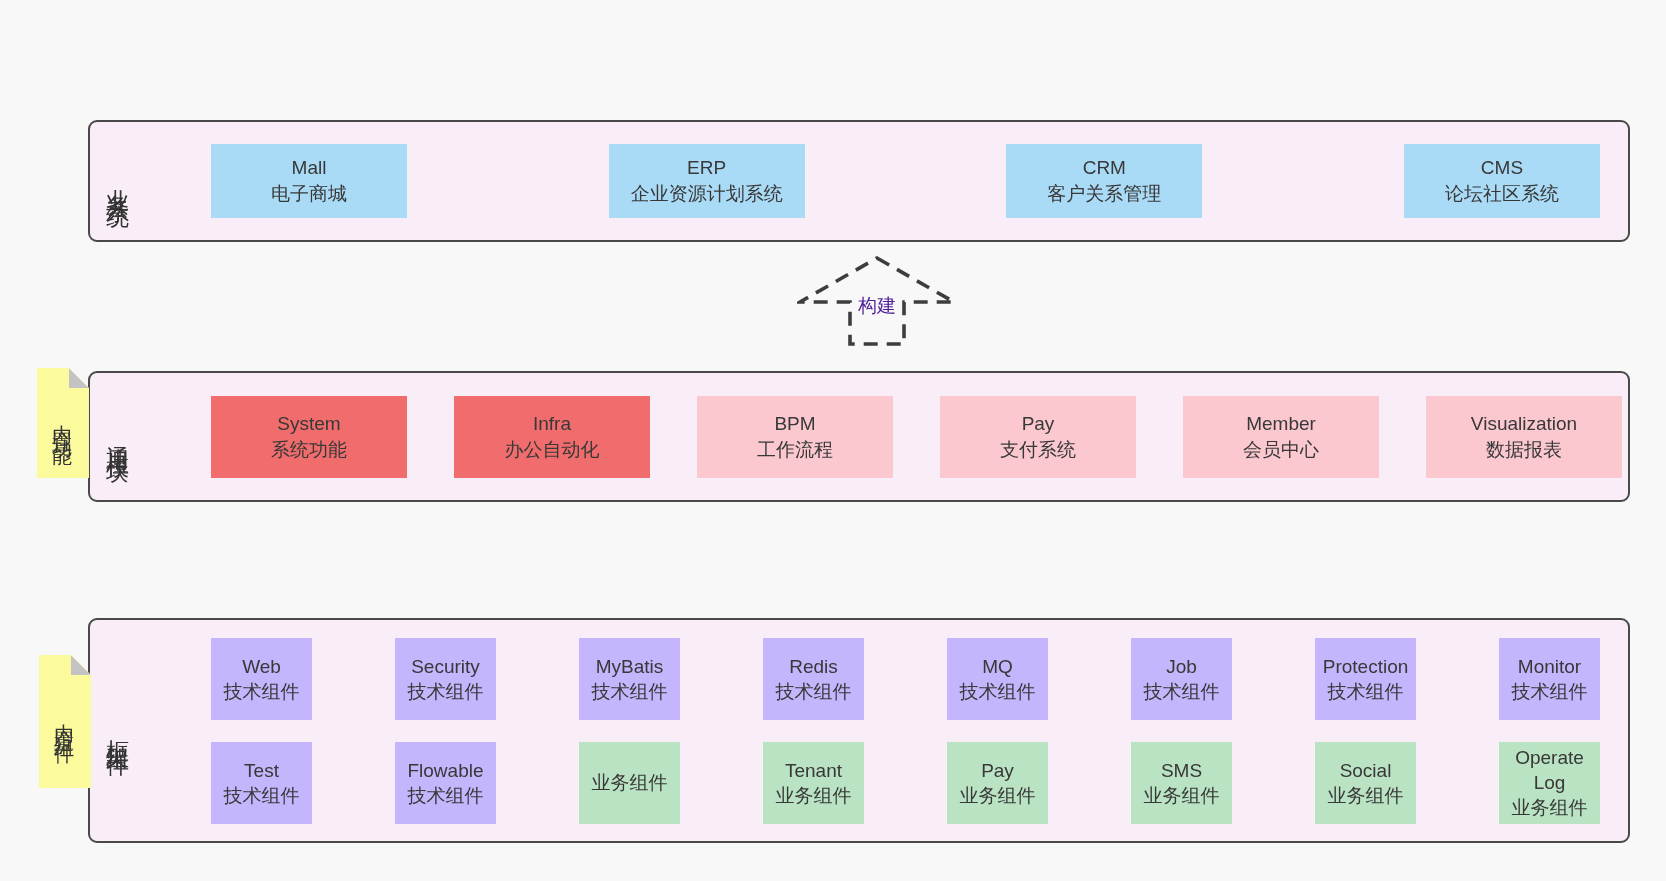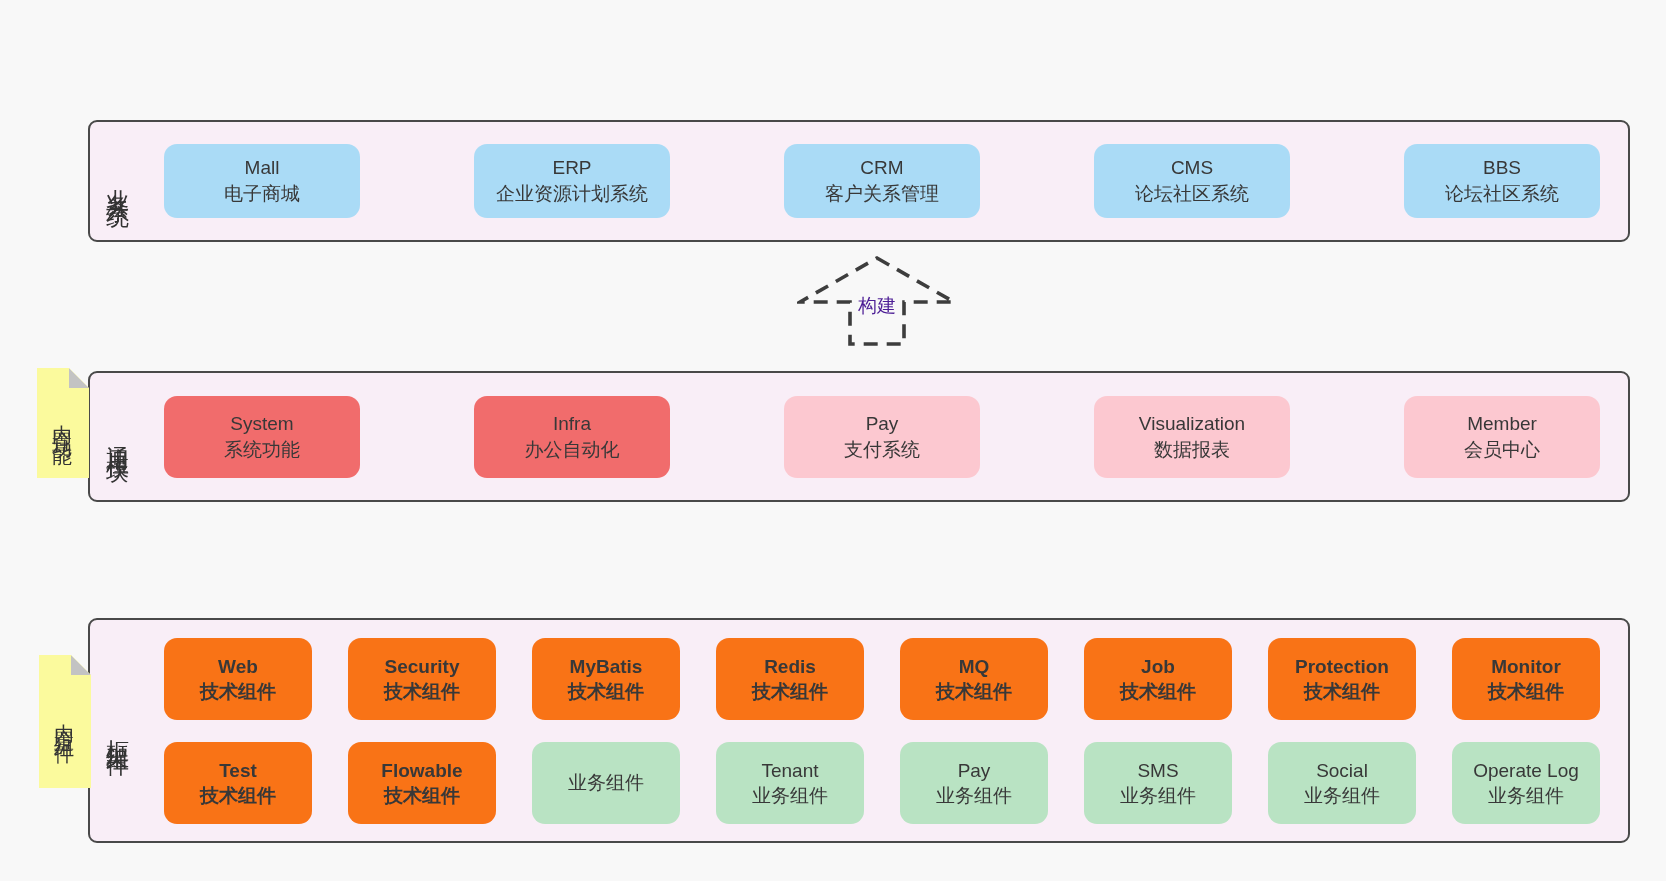--- a/index.html
+++ b/index.html
@@ -11,28 +11,28 @@
         border:2px solid #494949;border-radius:9px;display:flex;align-items:center;}
   .band1{top:120px;height:122px;}
   .band2{top:371px;height:131px;}
   .band3{top:618px;height:225px;}
 
   .band-label{flex:0 0 auto;writing-mode:vertical-rl;text-orientation:upright;
               font-size:23px;letter-spacing:5px;color:#333;padding-left:13px;}
 
   .boxes-row{flex:1;display:flex;justify-content:space-between;align-items:center;
              padding:0 28px 0 30px;}
-  .box{border-radius:13px;display:flex;flex-direction:column;align-items:center;
-       justify-content:center;text-align:center;font-size:19px;line-height:26px;color:#383838;}
+  .box{border-radius:0;display:flex;flex-direction:column;align-items:center;
+       justify-content:center;text-align:center;font-size:19px;line-height:26px;color:#383838;margin-left:47px;}
   .band1 .box{width:196px;height:74px;}
   .band2 .box{width:196px;height:82px;}
   .blue{background:#aadbf6;}
   .red{background:#f16c6c;}
   .pink{background:#fcc8d0;}
-  .green{background:#f97316;font-weight:bold;}
+  .green{background:#c4b5fd;}
   .green-light{background:#b9e3c3;}
 
   .grid{flex:1;display:grid;grid-template-columns:repeat(8,148px);
         justify-content:space-between;row-gap:22px;padding:0 28px 0 30px;}
   .grid .box{height:82px;font-size:19px;line-height:25px;padding:0 10px;}
 
   .arrow{position:absolute;width:160px;height:92px;}
   .arrow-label{position:absolute;left:50%;top:38px;transform:translateX(-50%);
                background:#f8f8f8;padding:0 4px;font-size:19px;color:#4c1d95;white-space:nowrap;}
 
@@ -63,24 +63,20 @@
         <div>企业资源计划系统</div>
       </div>
       <div class="box blue">
         <div>CRM</div>
         <div>客户关系管理</div>
       </div>
       <div class="box blue">
         <div>CMS</div>
         <div>论坛社区系统</div>
       </div>
-      <div class="box blue">
-        <div>BBS</div>
-        <div>论坛社区系统</div>
-      </div>
     </div>
   </div>
 
   <div class="arrow" style="left:797px;top:255px;">
     <svg width="160" height="92" viewBox="0 0 160 92">
       <path d="M80 3 L157 47 L107 47 L107 89 L53 89 L53 47 L3 47 Z" fill="none" stroke="#3d3d3d" stroke-width="3.6" stroke-dasharray="14 9"></path>
     </svg>
     <span class="arrow-label">构建</span>
   </div>
 
@@ -94,30 +90,34 @@
     <div class="boxes-row">
       <div class="box red">
         <div>System</div>
         <div>系统功能</div>
       </div>
       <div class="box red">
         <div>Infra</div>
         <div>办公自动化</div>
       </div>
       <div class="box pink">
+        <div>BPM</div>
+        <div>工作流程</div>
+      </div>
+      <div class="box pink">
         <div>Pay</div>
         <div>支付系统</div>
       </div>
       <div class="box pink">
+        <div>Member</div>
+        <div>会员中心</div>
+      </div>
+      <div class="box pink">
         <div>Visualization</div>
         <div>数据报表</div>
-      </div>
-      <div class="box pink">
-        <div>Member</div>
-        <div>会员中心</div>
       </div>
     </div>
   </div>
 
 
   <div class="sticky sticky2">
     <span class="fold"></span>
     <span class="sticky-text">内置组件</span>
   </div>
 

